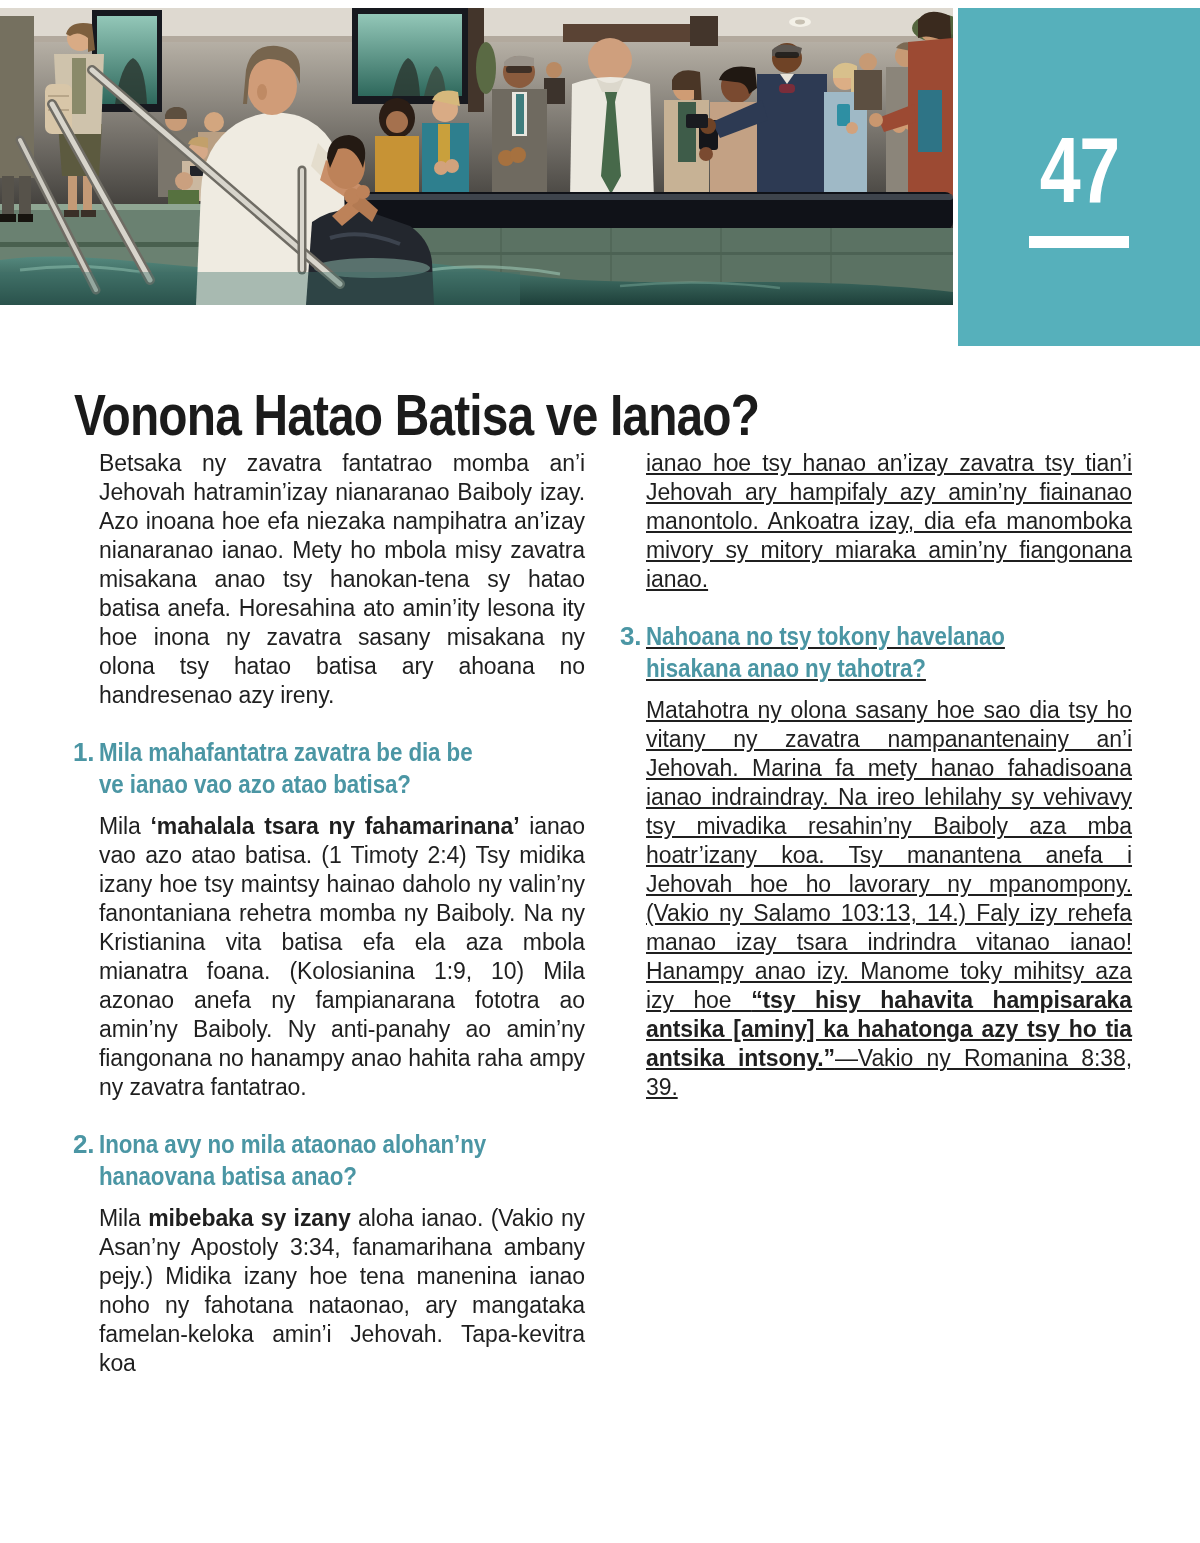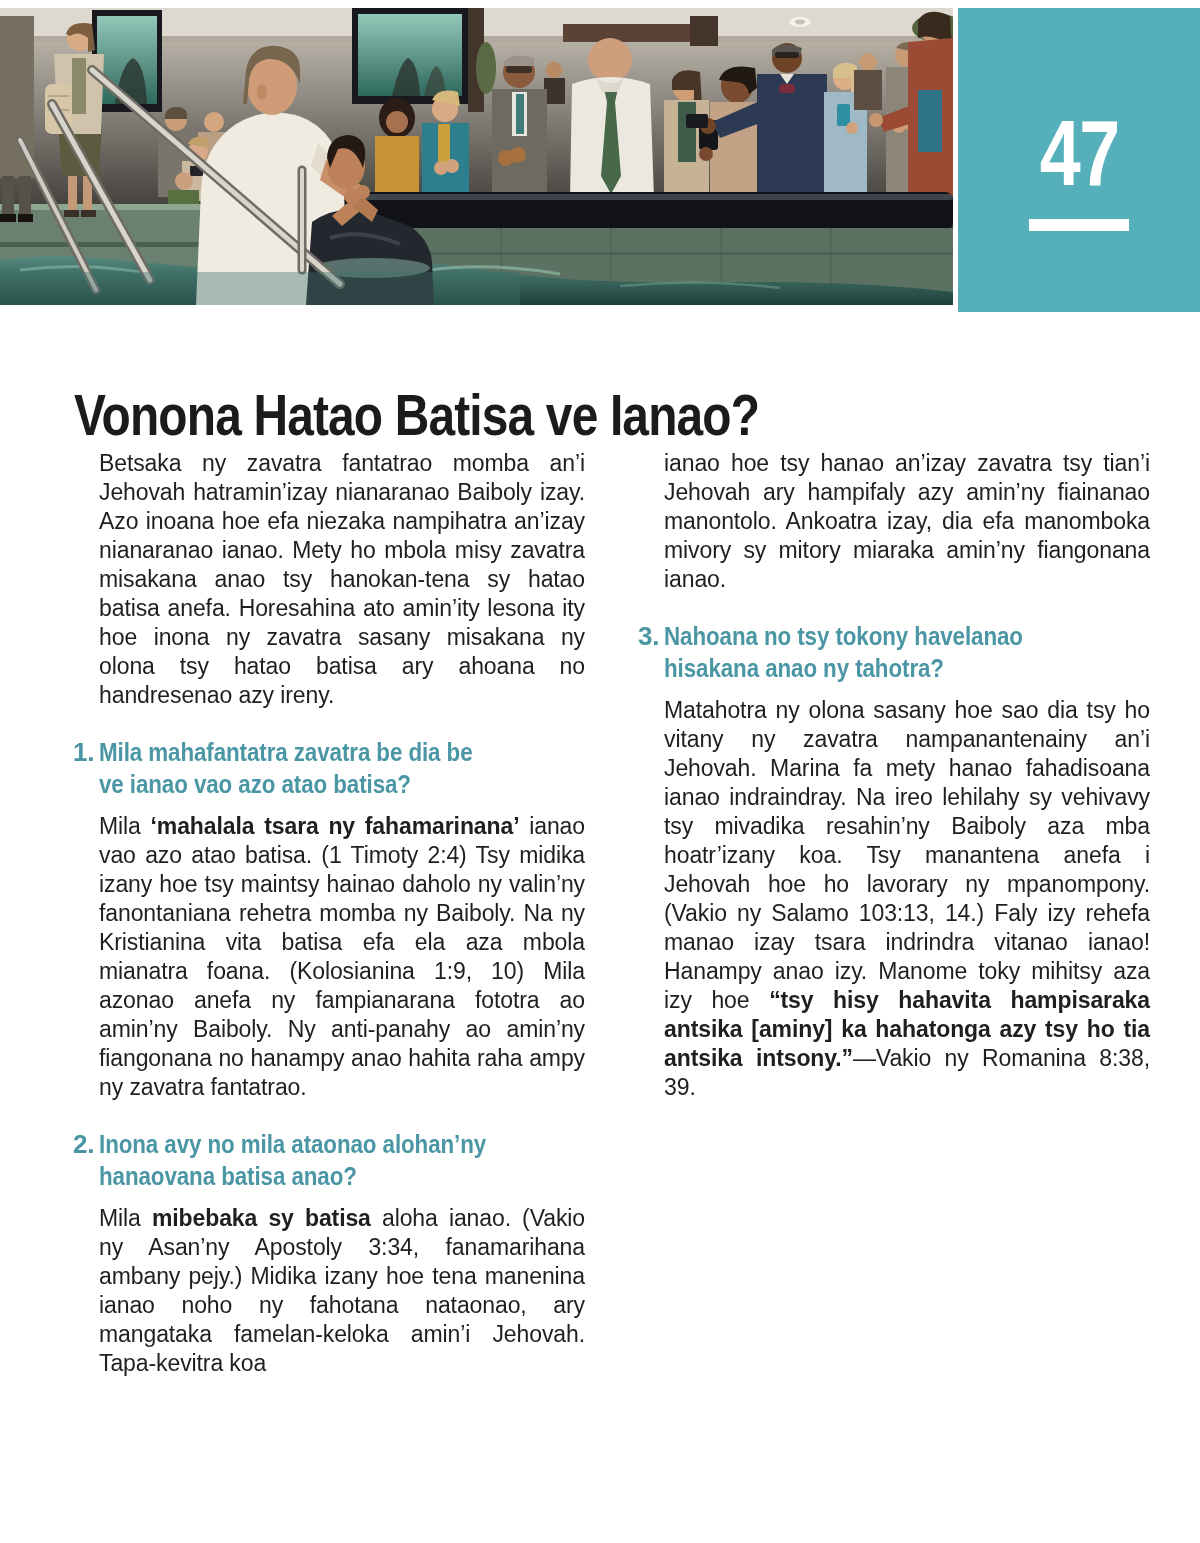--- a/index.html
+++ b/index.html
@@ -7,41 +7,41 @@
   body {
     width:1200px; height:1543px; position:relative; background:#ffffff;
     font-family:"Liberation Sans", sans-serif; overflow:hidden;
   }
   .hero {
     position:absolute; left:0; top:8px; width:953px; height:297px;
     overflow:hidden; background:#b8b0a4;
   }
   .hero svg { display:block; }
   .badge {
-    position:absolute; left:958px; top:8px; width:242px; height:304px;
+    position:absolute; left:958px; top:8px; width:242px; height:338px;
     background:#56b0bb; display:flex; flex-direction:column;
     align-items:center; justify-content:center;
   }
   .badge-number {
     color:#ffffff; font-weight:bold; font-size:92px; line-height:1;
     letter-spacing:-2px; transform:scaleX(0.8); transform-origin:50% 50%;
     margin-top:18px;
   }
   .badge-bar { width:100px; height:12px; background:#ffffff; margin-top:20px; }
   .page-title {
     position:absolute; left:74px; top:349px; font-size:57px; font-weight:bold;
     color:#1b1b1b; white-space:nowrap; letter-spacing:-1px;
     transform:scaleX(0.84); transform-origin:0 0; line-height:1;
   }
   .col {
     position:absolute; top:449px; width:512px; font-size:23px; line-height:29px;
     text-align:justify; color:#1f1f1f; letter-spacing:-0.1px;
   }
   .col-left  { left:73px; }
-  .col-right { left:638px; }
+  .col-right { left:620px;text-decoration:underline; }
   .para { margin:0 0 26px 26px; }
   .para b { font-weight:bold; }
   .heading {
     position:relative; padding-left:26px; margin:2px 0 12px 0;
     font-weight:bold; color:var(--teal-heading); font-size:26px; line-height:32px;
     text-align:left;
   }
   .hnum { position:absolute; left:0; top:0; }
   .hline { white-space:nowrap; transform:scaleX(0.86); transform-origin:0 0; }
 </style>
@@ -276,21 +276,21 @@
       <span class="hnum">1.</span>
       <div class="hline">Mila mahafantatra zavatra be dia be</div>
       <div class="hline">ve ianao vao azo atao batisa?</div>
     </div>
     <p class="para"><span>Mila </span><b>‘mahalala tsara ny fahamarinana’</b><span> ianao vao azo atao batisa. (1 Timoty 2:4) Tsy midika izany hoe tsy maintsy hainao daholo ny valin’ny fanontaniana rehetra momba ny Baiboly. Na ny Kristianina vita batisa efa ela aza mbola mianatra foana. (Kolosianina 1:9, 10) Mila azonao anefa ny fampianarana fototra ao amin’ny Baiboly. Ny anti-panahy ao amin’ny fiangonana no hanampy anao hahita raha ampy ny zavatra fantatrao.</span></p>
     <div class="heading">
       <span class="hnum">2.</span>
       <div class="hline">Inona avy no mila ataonao alohan’ny</div>
       <div class="hline">hanaovana batisa anao?</div>
     </div>
-    <p class="para"><span>Mila </span><b>mibebaka sy batisa</b><span> aloha ianao. (Vakio ny Asan’ny Apostoly 3:34, fanamarihana ambany pejy.) Midika izany hoe tena manenina ianao noho ny fahotana nataonao, ary mangataka famelan-keloka amin’i Jehovah. Tapa-kevitra koa</span></p>
+    <p class="para"><span>Mila </span><b>mibebaka sy izany</b><span> aloha ianao. (Vakio ny Asan’ny Apostoly 3:34, fanamarihana ambany pejy.) Midika izany hoe tena manenina ianao noho ny fahotana nataonao, ary mangataka famelan-keloka amin’i Jehovah. Tapa-kevitra koa</span></p>
   </div>
 <div class="col col-right">
     <p class="para"><span>ianao hoe tsy hanao an’izay zavatra tsy tian’i Jehovah ary hampifaly azy amin’ny fiainanao manontolo. Ankoatra izay, dia efa manomboka mivory sy mitory miaraka amin’ny fiangonana ianao.</span></p>
     <div class="heading">
       <span class="hnum">3.</span>
       <div class="hline">Nahoana no tsy tokony havelanao</div>
       <div class="hline">hisakana anao ny tahotra?</div>
     </div>
     <p class="para"><span>Matahotra ny olona sasany hoe sao dia tsy ho vitany ny zavatra nampanantenainy an’i Jehovah. Marina fa mety hanao fahadisoana ianao indraindray. Na ireo lehilahy sy vehivavy tsy mivadika resahin’ny Baiboly aza mba hoatr’izany koa. Tsy manantena anefa i Jehovah hoe ho lavorary ny mpanompony. (Vakio ny Salamo 103:13, 14.) Faly izy rehefa manao izay tsara indrindra vitanao ianao! Hanampy anao izy. Manome toky mihitsy aza izy hoe </span><b>“tsy hisy hahavita hampisaraka antsika [aminy] ka hahatonga azy tsy ho tia antsika intsony.”</b><span>—Vakio ny Romanina 8:38, 39.</span></p>
   </div>

